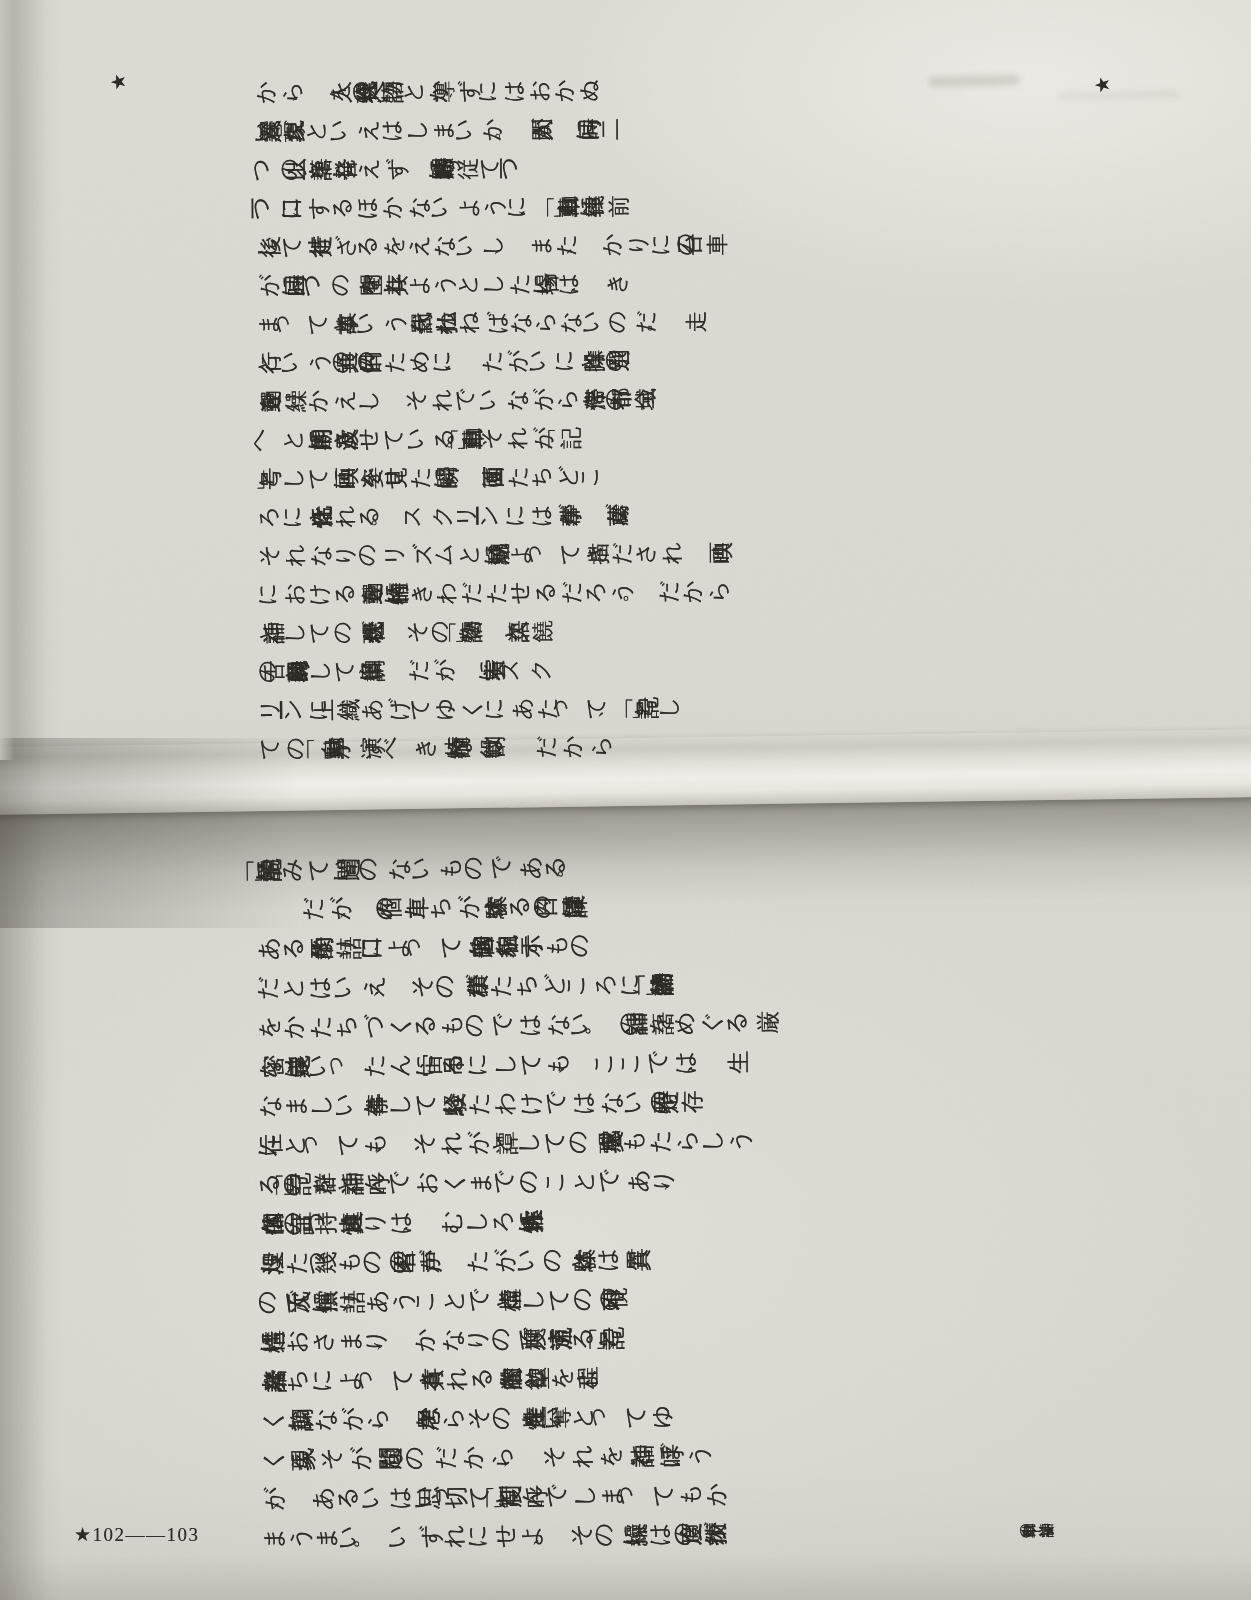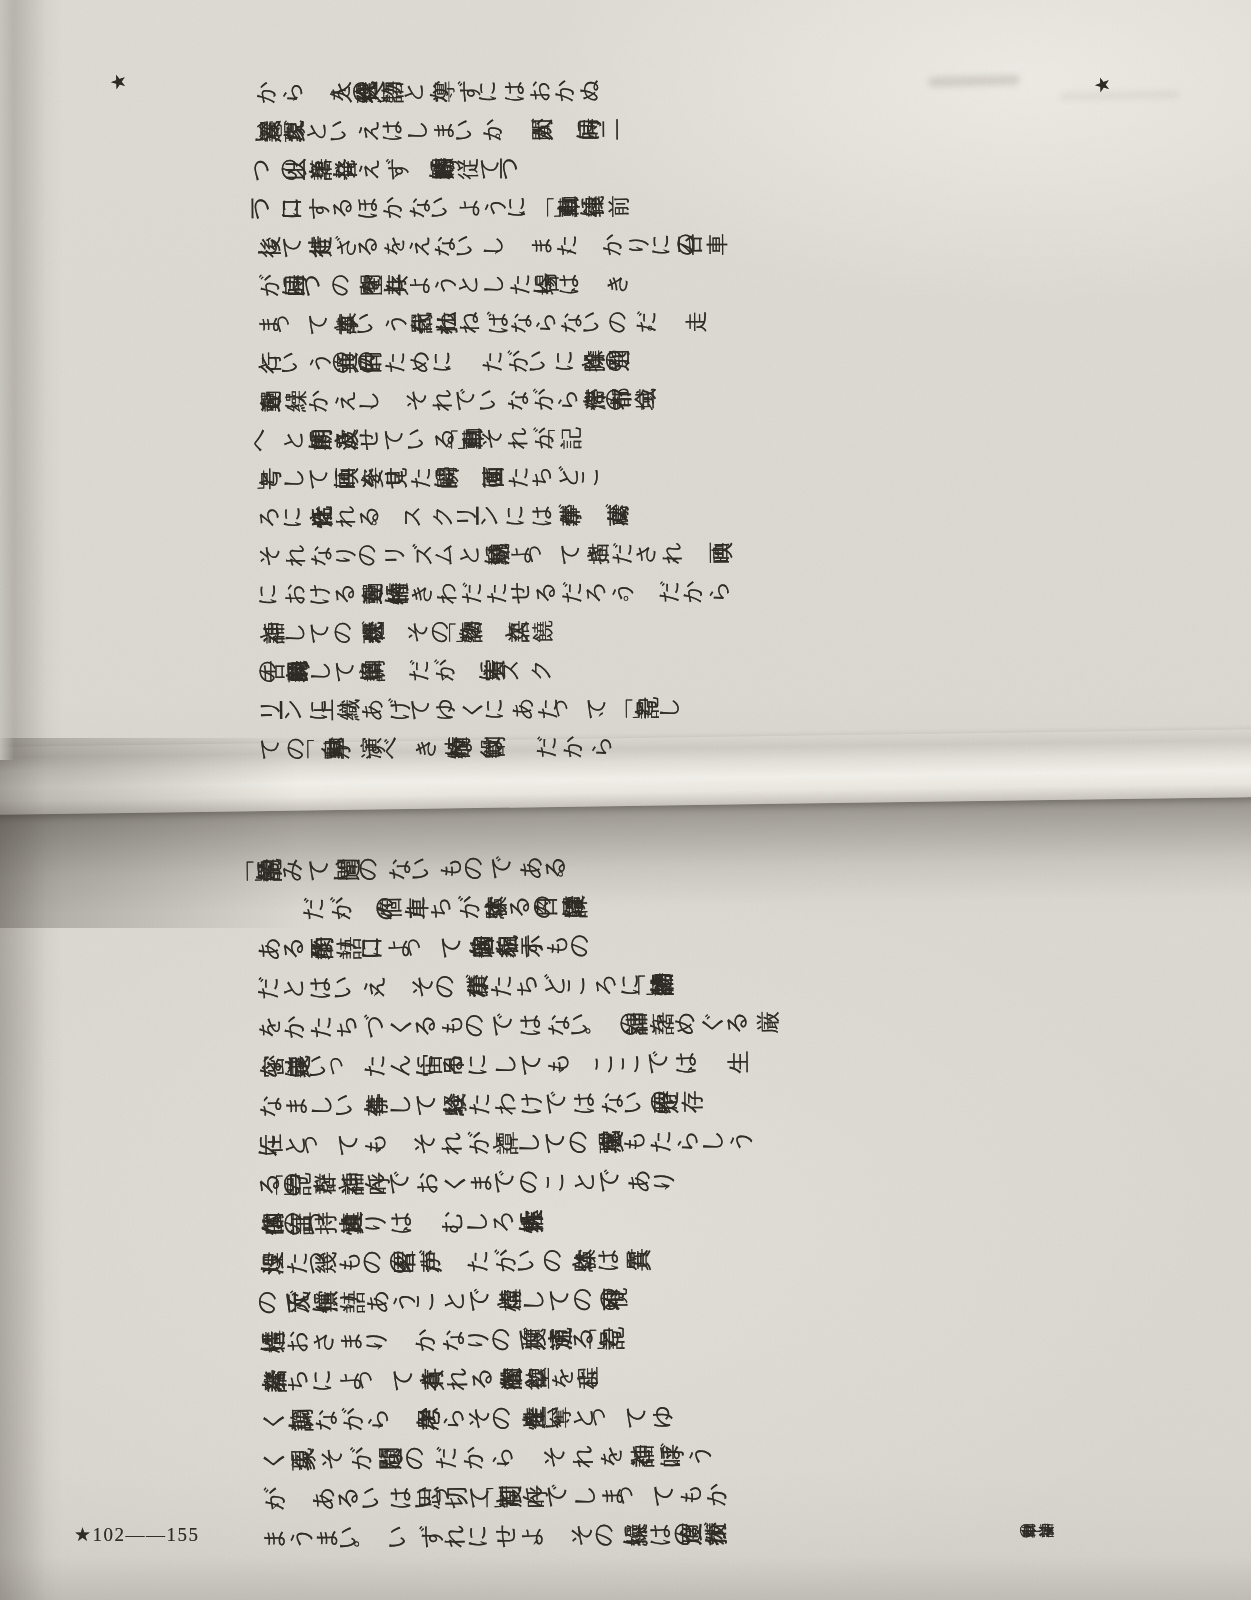--- a/index.html
+++ b/index.html
@@ -168,21 +168,21 @@
       <div class="line">の次元で無償に語りあうことで虚構としての不可視の</div>
       <div class="line">構造におさまり、かなりの頻度で流通する「記号」と、</div>
       <div class="line">発話者たちによって共有される潜在的な欲望とを程よ</div>
       <div class="line">く調節しながら、思考からその生産性を奪いとってゆ</div>
       <div class="line">く現象こそが問題なのだから、それを神話と呼ぼう</div>
       <div class="line">が、あるいは思い切って「制度」と呼んでしまってもか</div>
       <div class="line">まうまい。いずれにせよ、その操縦には適度の技術が</div>
     </div>
   </div>
 
-  <div class="pagenum">★102——155</div>
+  <div class="pagenum">★102——103</div>
   <div class="vwrap vwrap-title">
     <div class="vtext vtext-title">
       <div class="line">自動車の神話学—★</div>
     </div>
   </div>
 
   <div class="left-vignette"></div>
   <div class="bottom-edge"></div>
 
   <svg class="noise" width="1251" height="1600">

